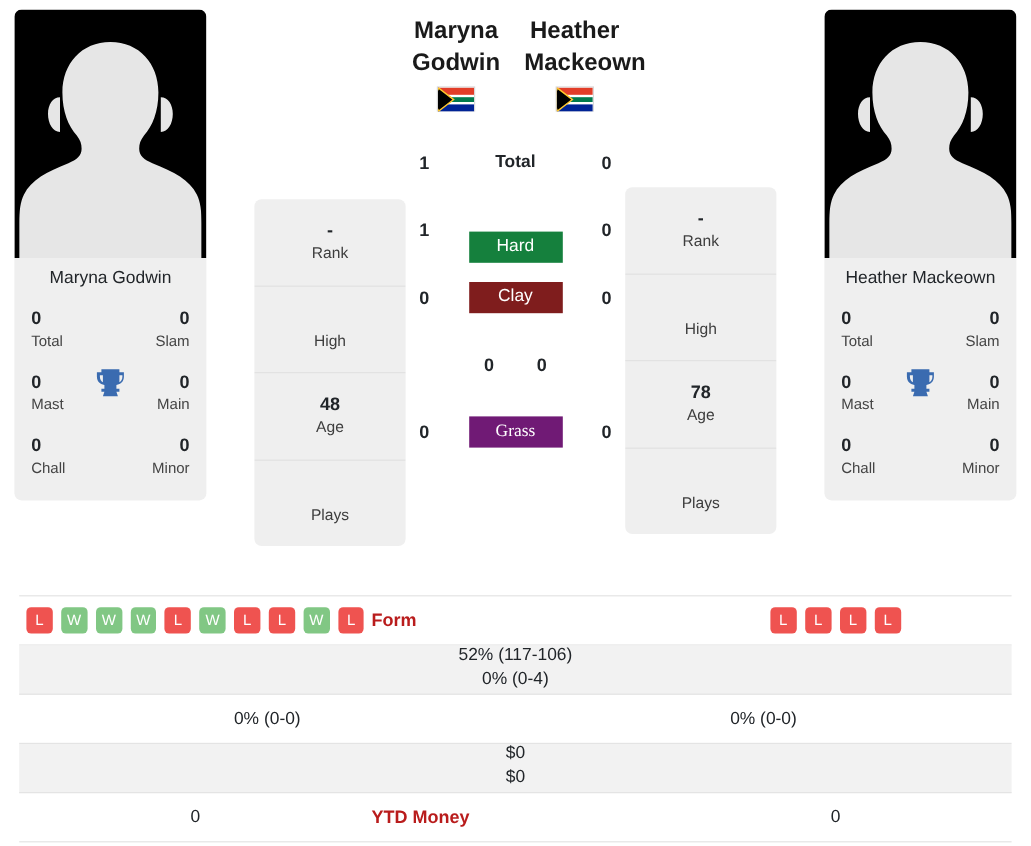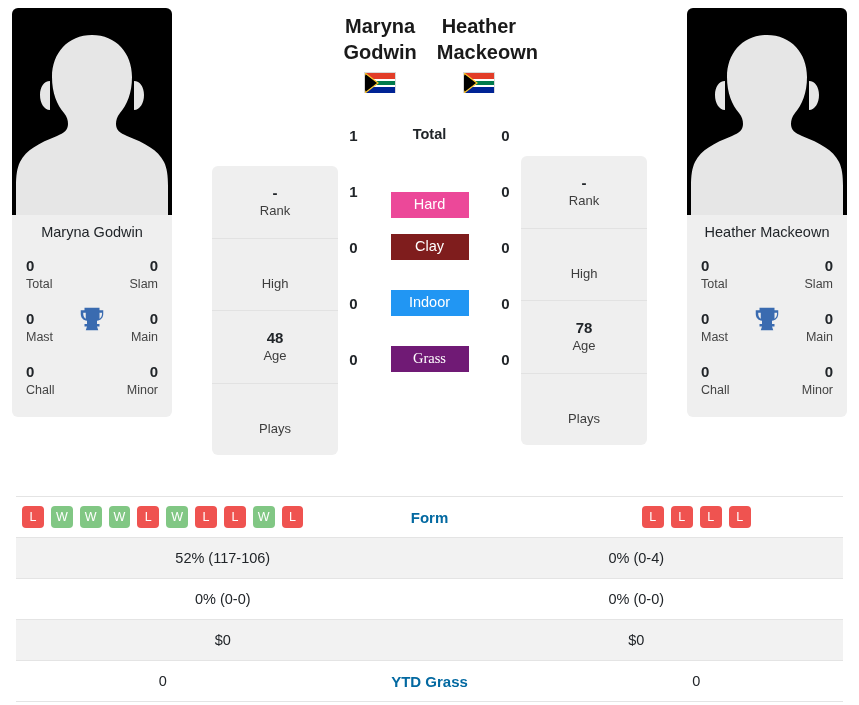--- a/index.html
+++ b/index.html
@@ -187,35 +187,35 @@
     right: 16px;
     top: 496px;
     border-top: 1px solid #e4e4e4;
   }
   .stats-row {
     display: flex;
     align-items: center;
     height: 41px;
     border-bottom: 1px solid #e4e4e4;
   }
-  .stats-row.shaded { background: #f2f2f2; }
+  .stats-row.shaded { background: #f2f2f2; flex-direction: column; }
   .cell-left, .cell-right {
     flex: 1 1 0;
     min-width: 0;
     text-align: center;
     font-size: 14.5px;
     color: #212529;
     padding: 0 6px;
   }
   .cell-mid {
     flex: 0 0 240px;
-    text-align: center;
+    text-align: left;
     font-size: 15px;
     font-weight: bold;
-    color: #0369a1;
+    color: #b91c1c;
   }
   .form-strip {
     display: flex;
     justify-content: center;
     gap: 7px;
   }
   .form-badge {
     width: 22px;
     height: 22px;
     border-radius: 4px;
@@ -329,36 +329,33 @@
           <div class="h2h-row">
             <div class="h2h-num">1</div>
             <div class="h2h-mid">
               <span class="surface-badge plain">Total</span>
             </div>
             <div class="h2h-num">0</div>
           </div>
           <div class="h2h-row">
             <div class="h2h-num">1</div>
             <div class="h2h-mid">
-              <span class="surface-badge" style="background: #ec4899; margin-top: 28px;">Hard</span>
+              <span class="surface-badge" style="background: #15803d; margin-top: 28px;">Hard</span>
             </div>
             <div class="h2h-num">0</div>
           </div>
           <div class="h2h-row">
             <div class="h2h-num">0</div>
             <div class="h2h-mid">
               <span class="surface-badge" style="background: #7f1d1d;">Clay</span>
             </div>
             <div class="h2h-num">0</div>
           </div>
           <div class="h2h-row">
             <div class="h2h-num">0</div>
-            <div class="h2h-mid">
-              <span class="surface-badge" style="background: rgb(33, 150, 243);">Indoor</span>
-            </div>
             <div class="h2h-num">0</div>
           </div>
           <div class="h2h-row">
             <div class="h2h-num">0</div>
             <div class="h2h-mid">
               <span class="surface-badge" style="background: #701a75; font-family: Liberation Serif, serif;">Grass</span>
             </div>
             <div class="h2h-num">0</div>
           </div>
         </div>
@@ -457,18 +454,18 @@
       <div class="stats-row">
         <div class="cell-left">0% (0-0)</div>
         <div class="cell-right">0% (0-0)</div>
       </div>
       <div class="stats-row shaded">
         <div class="cell-left">$0</div>
         <div class="cell-right">$0</div>
       </div>
       <div class="stats-row">
         <div class="cell-left">0</div>
-        <div class="cell-mid">YTD Grass</div>
+        <div class="cell-mid">YTD Money</div>
         <div class="cell-right">0</div>
       </div>
     </div>
 
 </div>
 
 </body></html>

